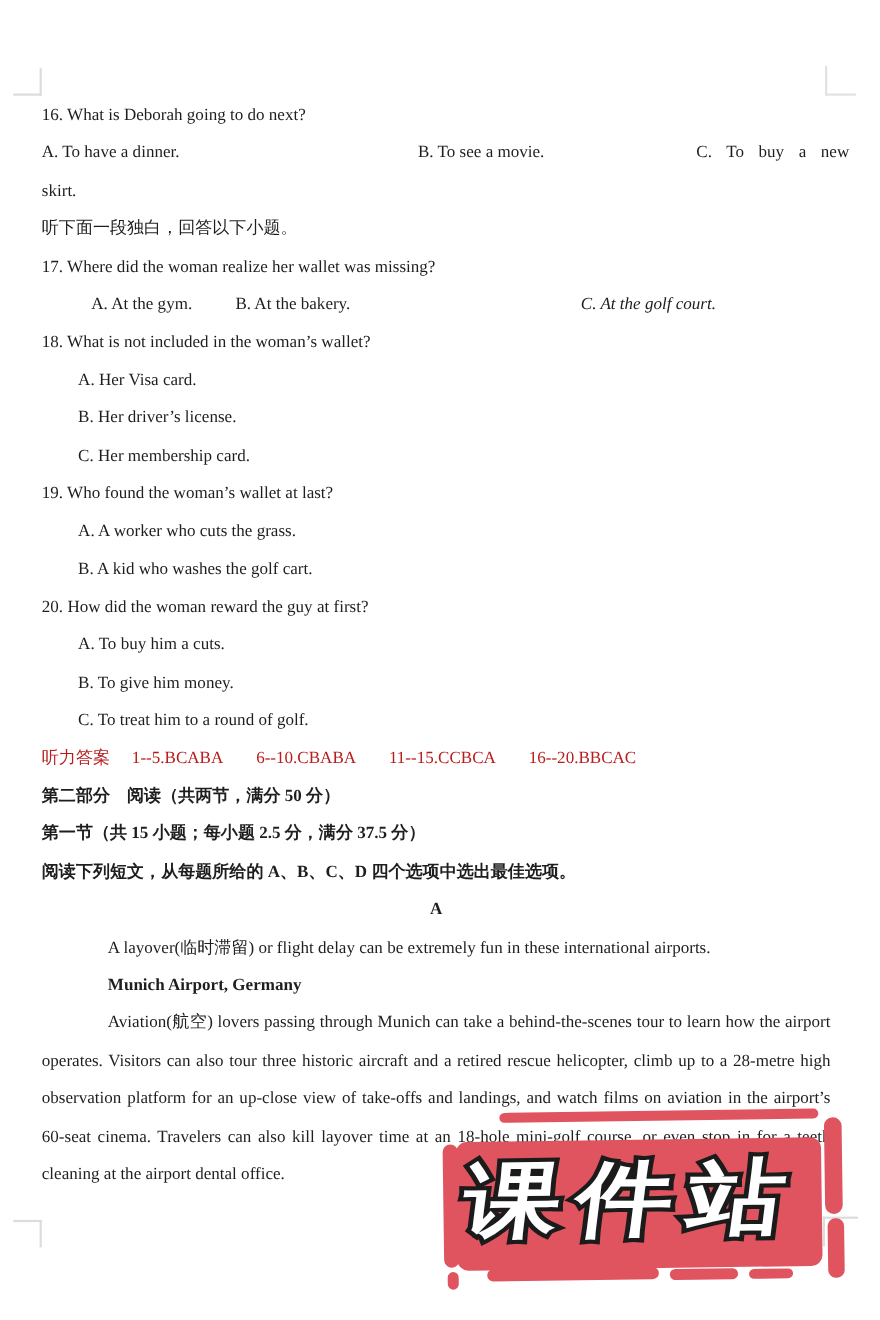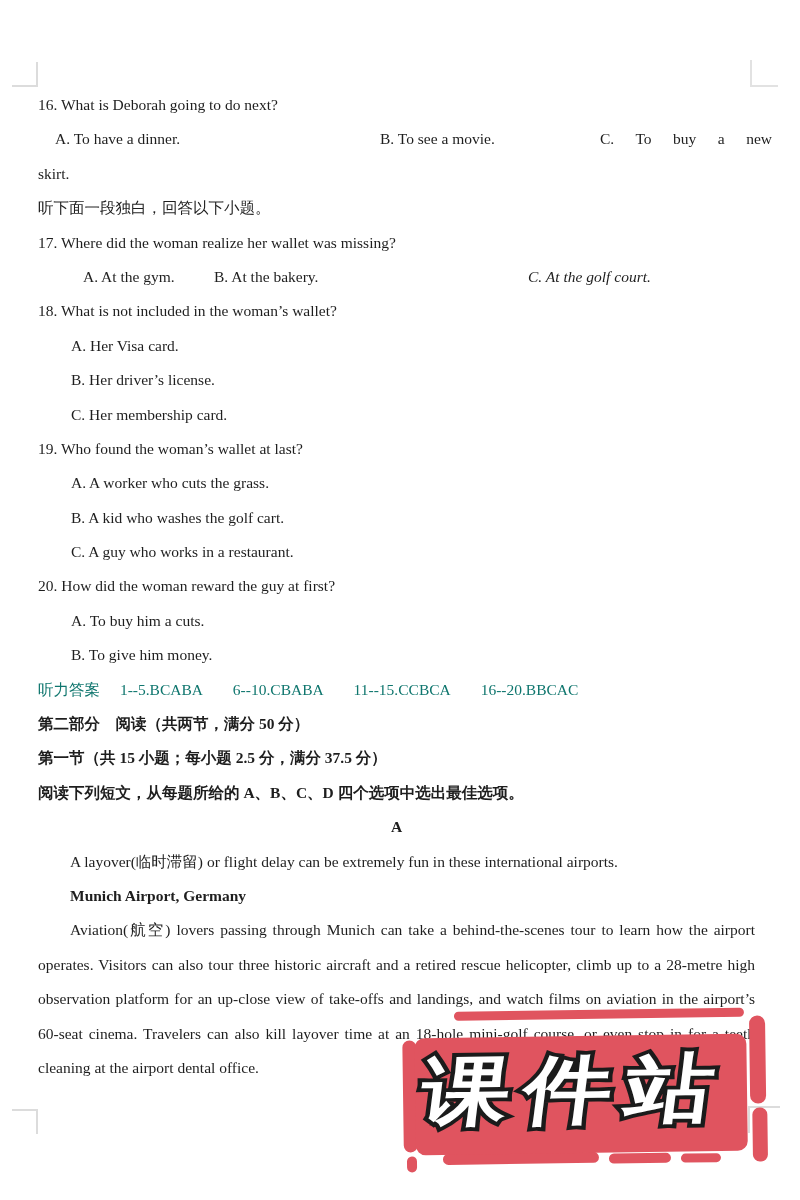--- a/index.html
+++ b/index.html
@@ -13,31 +13,31 @@
     color:#1e1e1e;
   }
   .doc{position:absolute;top:88px;left:0;width:800px;z-index:1;}
   .line{
     position:relative;
     height:34.4px;line-height:34.4px;
     padding:0 45px 0 38px;
     white-space:nowrap;
   }
   .jus{white-space:normal;text-align:justify;text-align-last:justify;}
-  .ind{padding-left:70px;}
+  .ind{padding-left:98px;}
   .opt-ind{padding-left:71px;}
   .b{font-weight:bold;}
   .center{text-align:center;}
-  .red-line{color:#0f766e;}
+  .red-line{color:#b91c1c;}
   .ans-label{margin-right:16px;}
   .ans-group{margin-right:26px;}
   .abs{position:absolute;top:0;}
-  .optA16{left:55px;text-align:right;}
+  .optA16{left:38px;text-align:right;}
   .optB16{left:380px;text-align:center;}
-  .optC16{left:600px;right:28px;white-space:normal;text-align:justify;text-align-last:justify;}
+  .optC16{left:633px;right:28px;white-space:normal;text-align:justify;text-align-last:justify;}
   .optA17{left:55px;margin-left:28px;}
   .optB17{left:214px;}
   .optC17{left:528px;font-style:italic;}
 
   
   .crop{position:absolute;background:#dcdcdc;z-index:0;}
   .crop.tl-v{left:36px;top:62px;width:2px;height:25px;}
   .crop.tl-h{left:12px;top:85px;width:26px;height:2px;}
   .crop.tr-v{left:750px;top:60px;width:2px;height:27px;background:#e2e2e2;}
   .crop.tr-h{left:750px;top:85px;width:28px;height:2px;background:#e2e2e2;}
@@ -104,25 +104,25 @@
     </div>
 
     <div class="line">18. What is not included in the woman’s wallet?</div>
     <div class="line opt-ind">A. Her Visa card.</div>
     <div class="line opt-ind">B. Her driver’s license.</div>
     <div class="line opt-ind">C. Her membership card.</div>
 
     <div class="line">19. Who found the woman’s wallet at last?</div>
     <div class="line opt-ind">A. A worker who cuts the grass.</div>
     <div class="line opt-ind">B. A kid who washes the golf cart.</div>
-    <div class="line opt-ind">C. A guy who works in a restaurant.</div>
 
     <div class="line">20. How did the woman reward the guy at first?</div>
     <div class="line opt-ind">A. To buy him a cuts.</div>
     <div class="line opt-ind">B. To give him money.</div>
+    <div class="line opt-ind">C. To treat him to a round of golf.</div>
 
     <div class="line red-line">
       <span class="ans-label">听力答案</span>
       <span class="ans-group">1--5.BCABA</span>
       <span class="ans-group">6--10.CBABA</span>
       <span class="ans-group">11--15.CCBCA</span>
       <span class="ans-group">16--20.BBCAC</span>
     </div>
 
     <div class="line b">第二部分　阅读（共两节，满分 50 分）</div>

